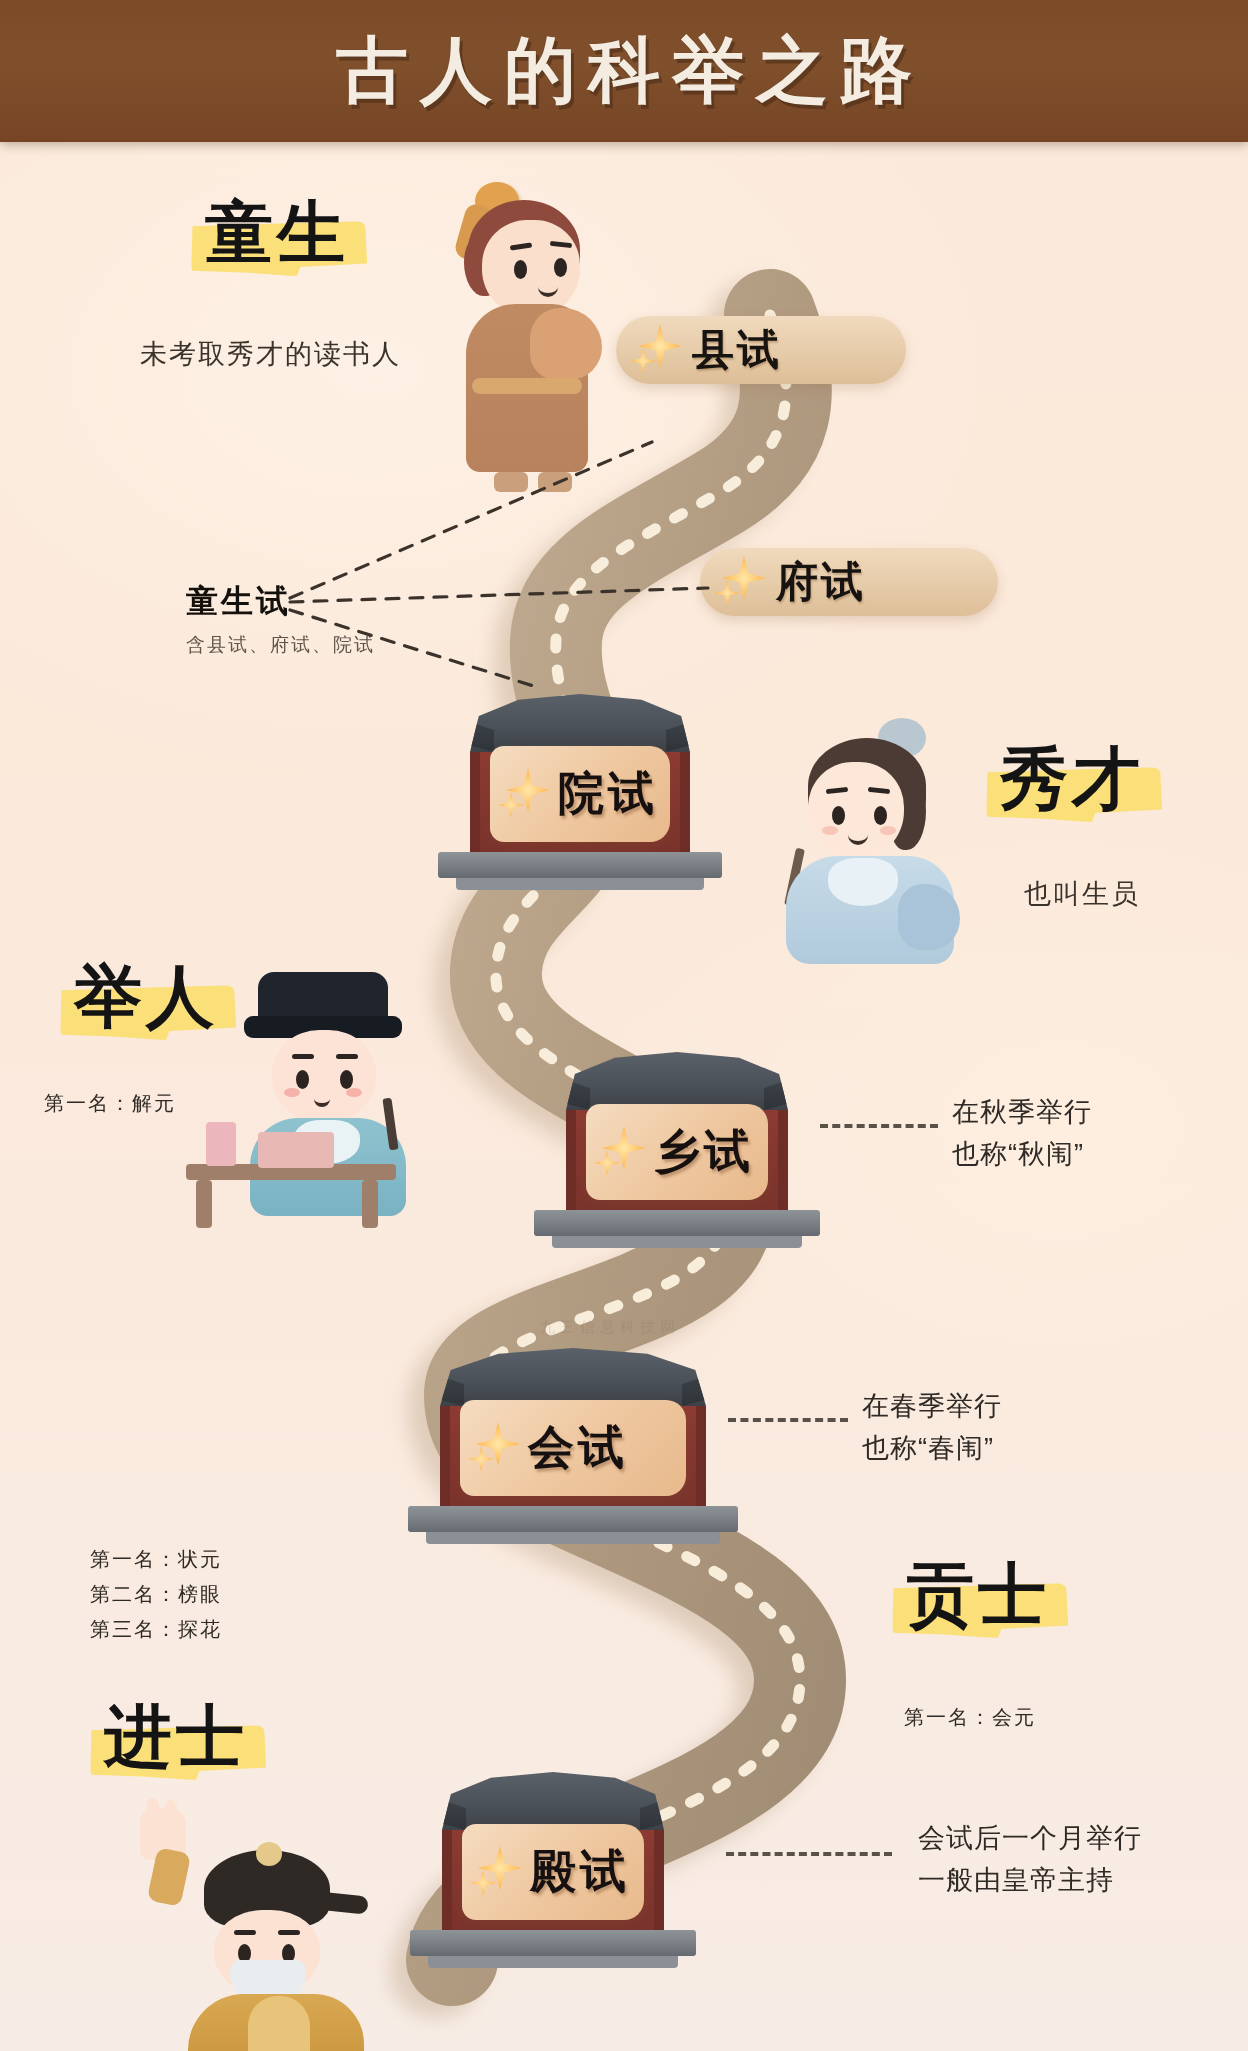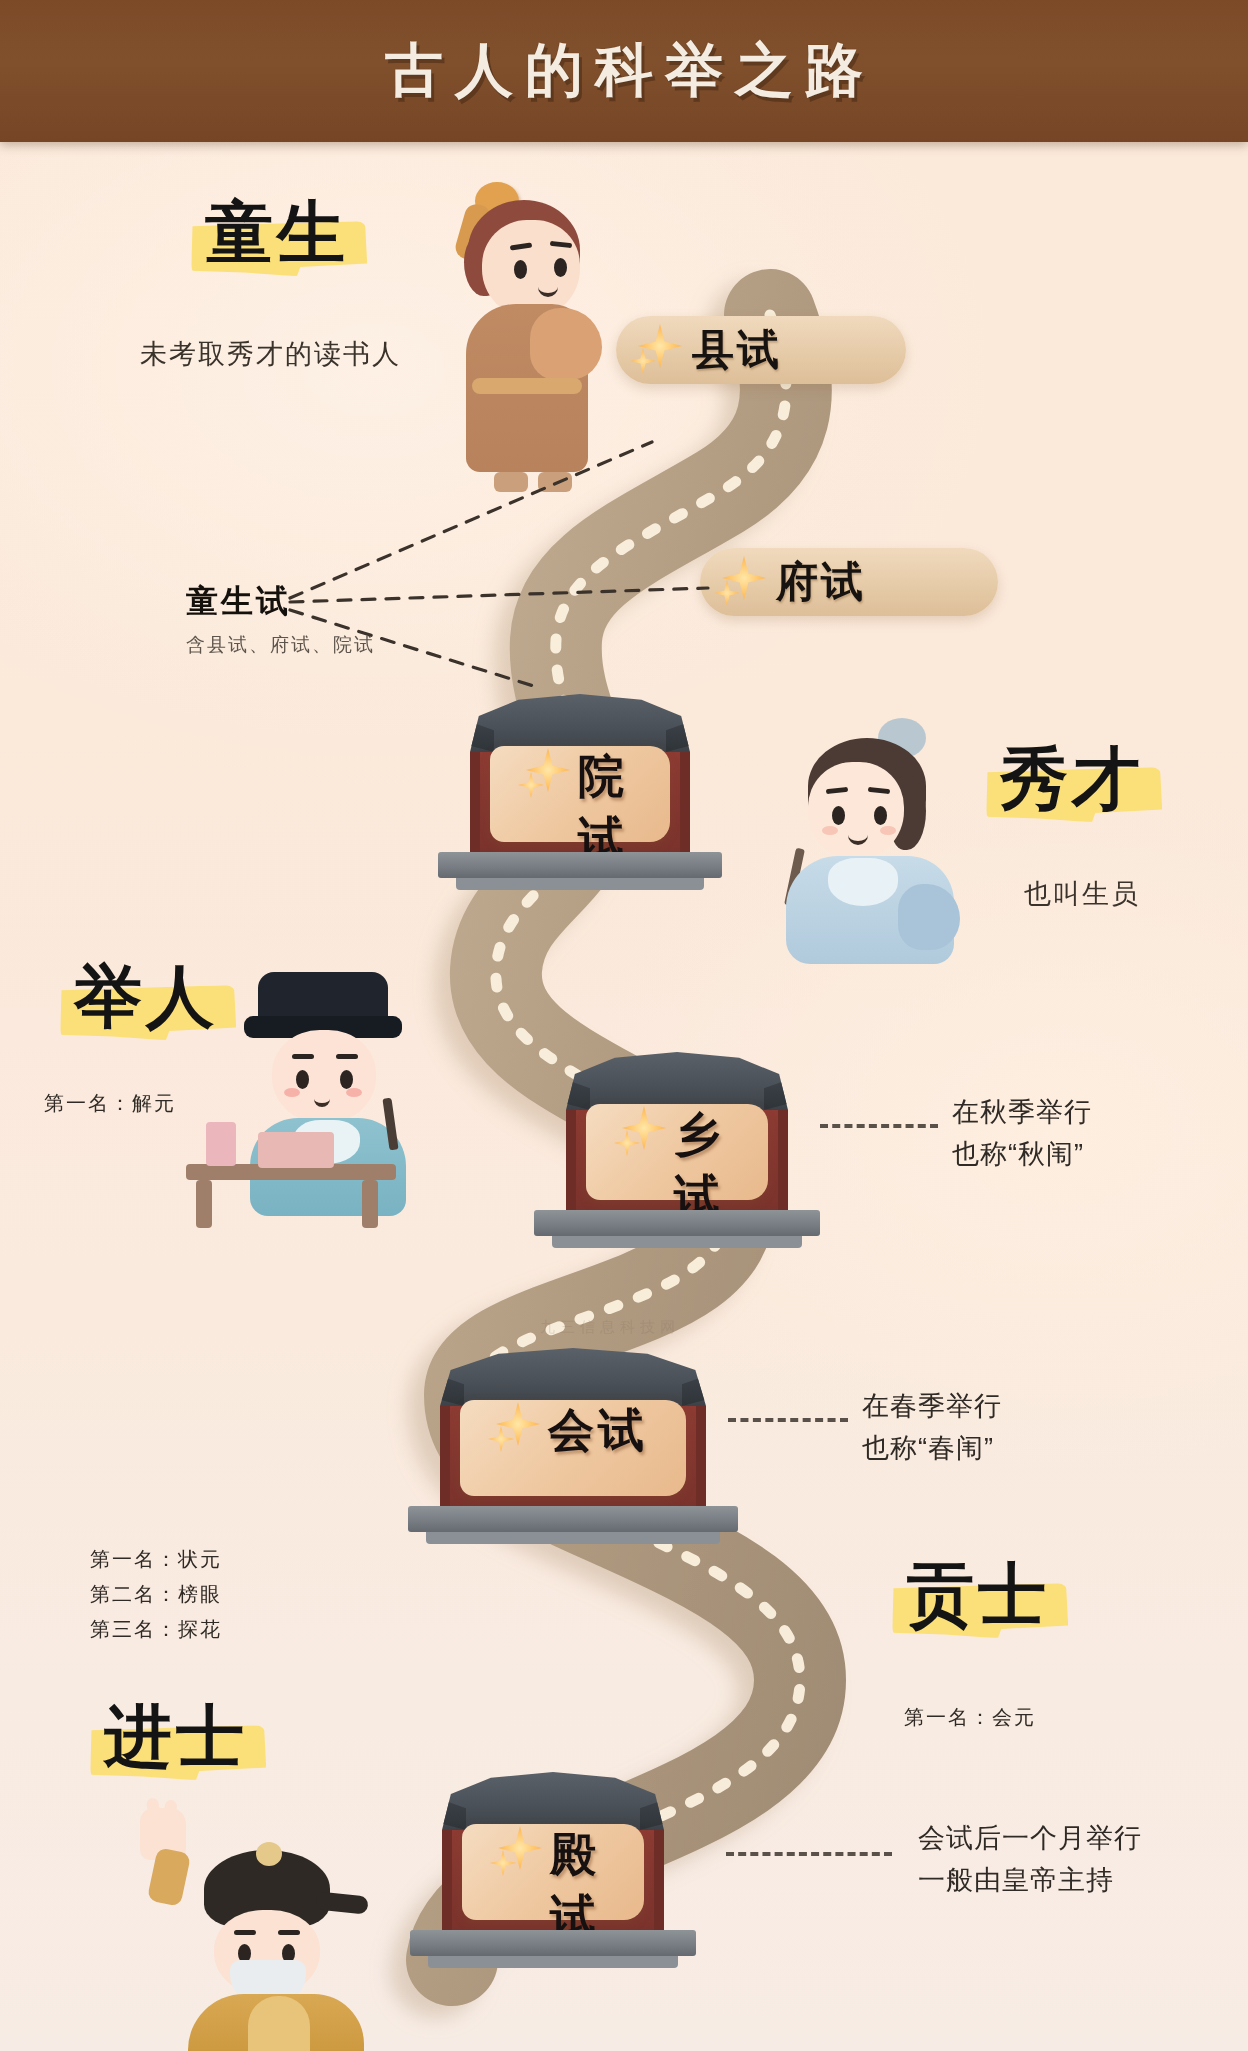--- a/index.html
+++ b/index.html
@@ -18,21 +18,21 @@
   }
 
   
   .banner{
     position:absolute;left:0;top:0;width:1248px;height:142px;
     background:linear-gradient(180deg,#7d4a28 0%,#80502c 45%,#754526 100%);
     display:flex;align-items:center;justify-content:center;
     box-shadow:0 3px 10px rgba(90,55,28,.35);
   }
   .banner h1{
-    margin:0;color:#f4ece0;font-size:58px;font-weight:700;
+    margin:0;color:#f4ece0;font-size:72px;font-weight:700;
     letter-spacing:12px;text-indent:12px;
     font-family:"Liberation Sans","DejaVu Sans",sans-serif;
     text-shadow:3px 4px 0 rgba(60,34,16,.45), 0 0 1px rgba(0,0,0,.4);
   }
 
   
   .abs{position:absolute;}
 
   
   .bigLabel{position:absolute;}
@@ -100,21 +100,21 @@
   .gate .body{
     position:relative;height:100px;
     background:linear-gradient(180deg,#8d3b33 0%,#7a332c 100%);
     border-left:10px solid #6e2d27;border-right:10px solid #6e2d27;
     box-sizing:border-box;
   }
   .gate .panel{
     position:absolute;left:10px;right:10px;top:-6px;height:96px;
     border-radius:14px 20px 20px 14px;
     background:linear-gradient(135deg,#f5dcc0 0%,#efc9a2 48%,#e8b98c 100%);
-    display:flex;align-items:flex-start;padding-left:28px;box-sizing:border-box;
+    display:flex;align-items:center;padding-left:8px;box-sizing:border-box;
     box-shadow:0 4px 10px rgba(130,80,45,.25);
   }
   .gate .panel .name{
     color:#161110;font-size:46px;font-weight:700;letter-spacing:4px;margin-left:4px;
     text-shadow:2px 3px 3px rgba(120,70,35,.4);
     font-family:"Liberation Sans","DejaVu Sans",sans-serif;
   }
   .gate .base{
     position:relative;height:26px;margin:0 -32px;
     background:linear-gradient(180deg,#8e9398 0%,#787e84 55%,#646a70 100%);

